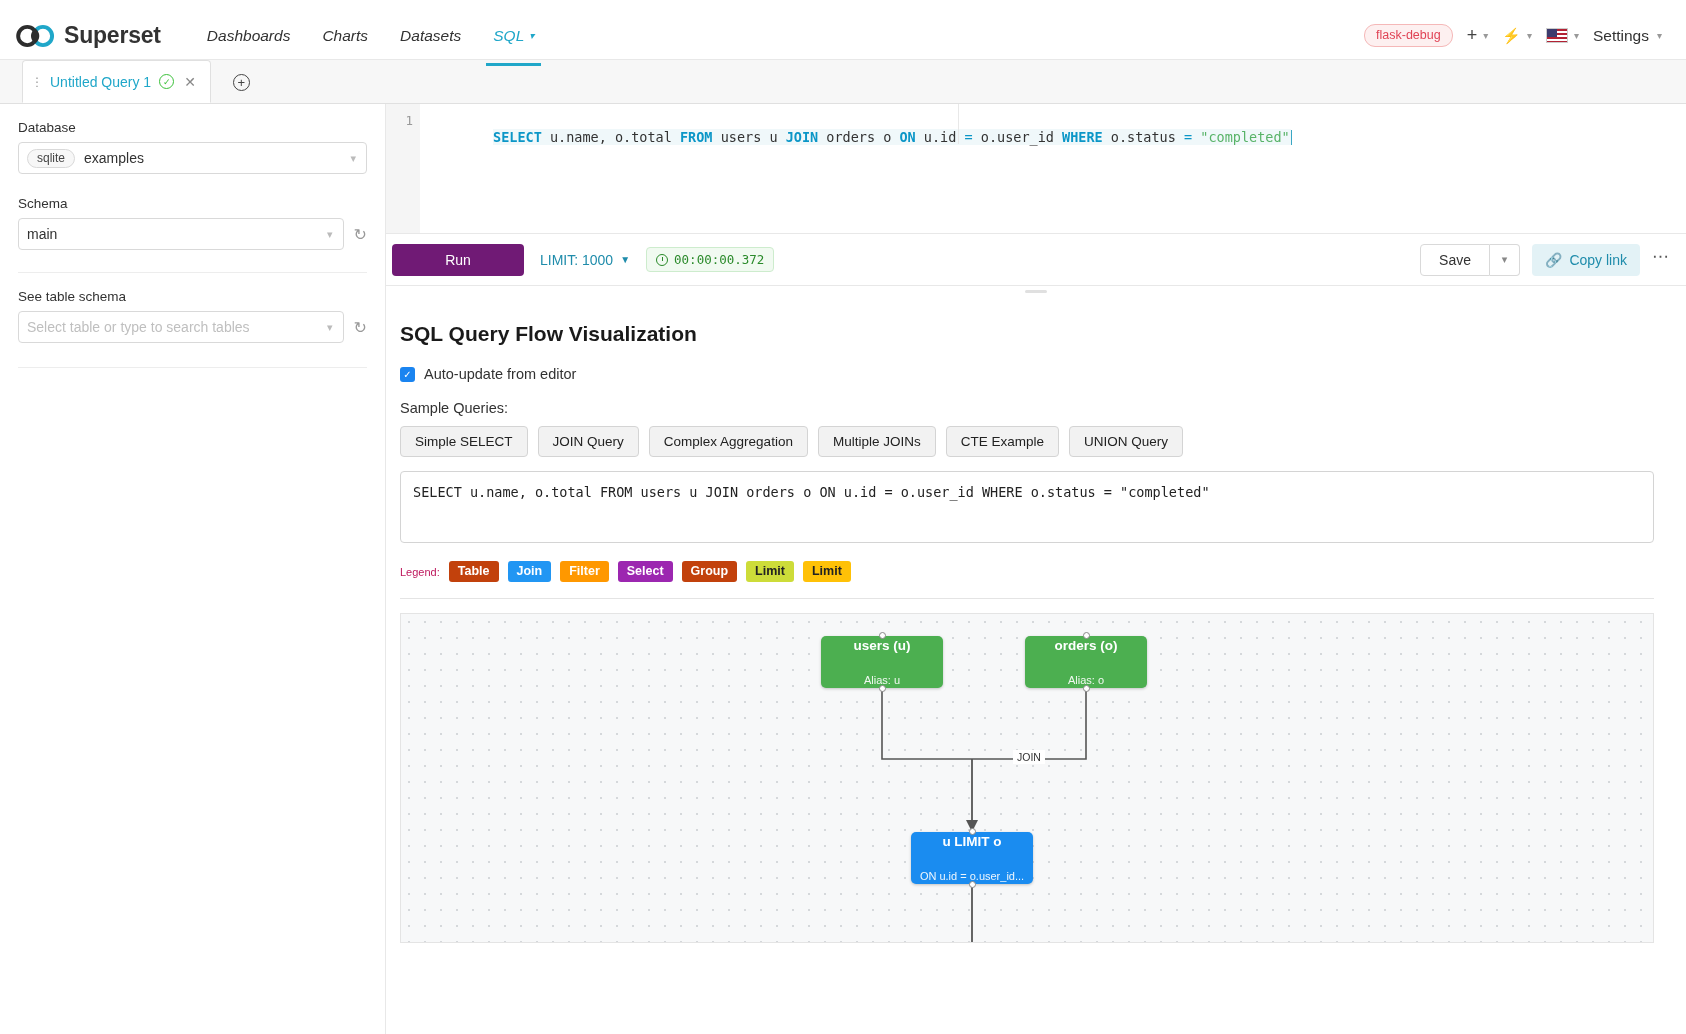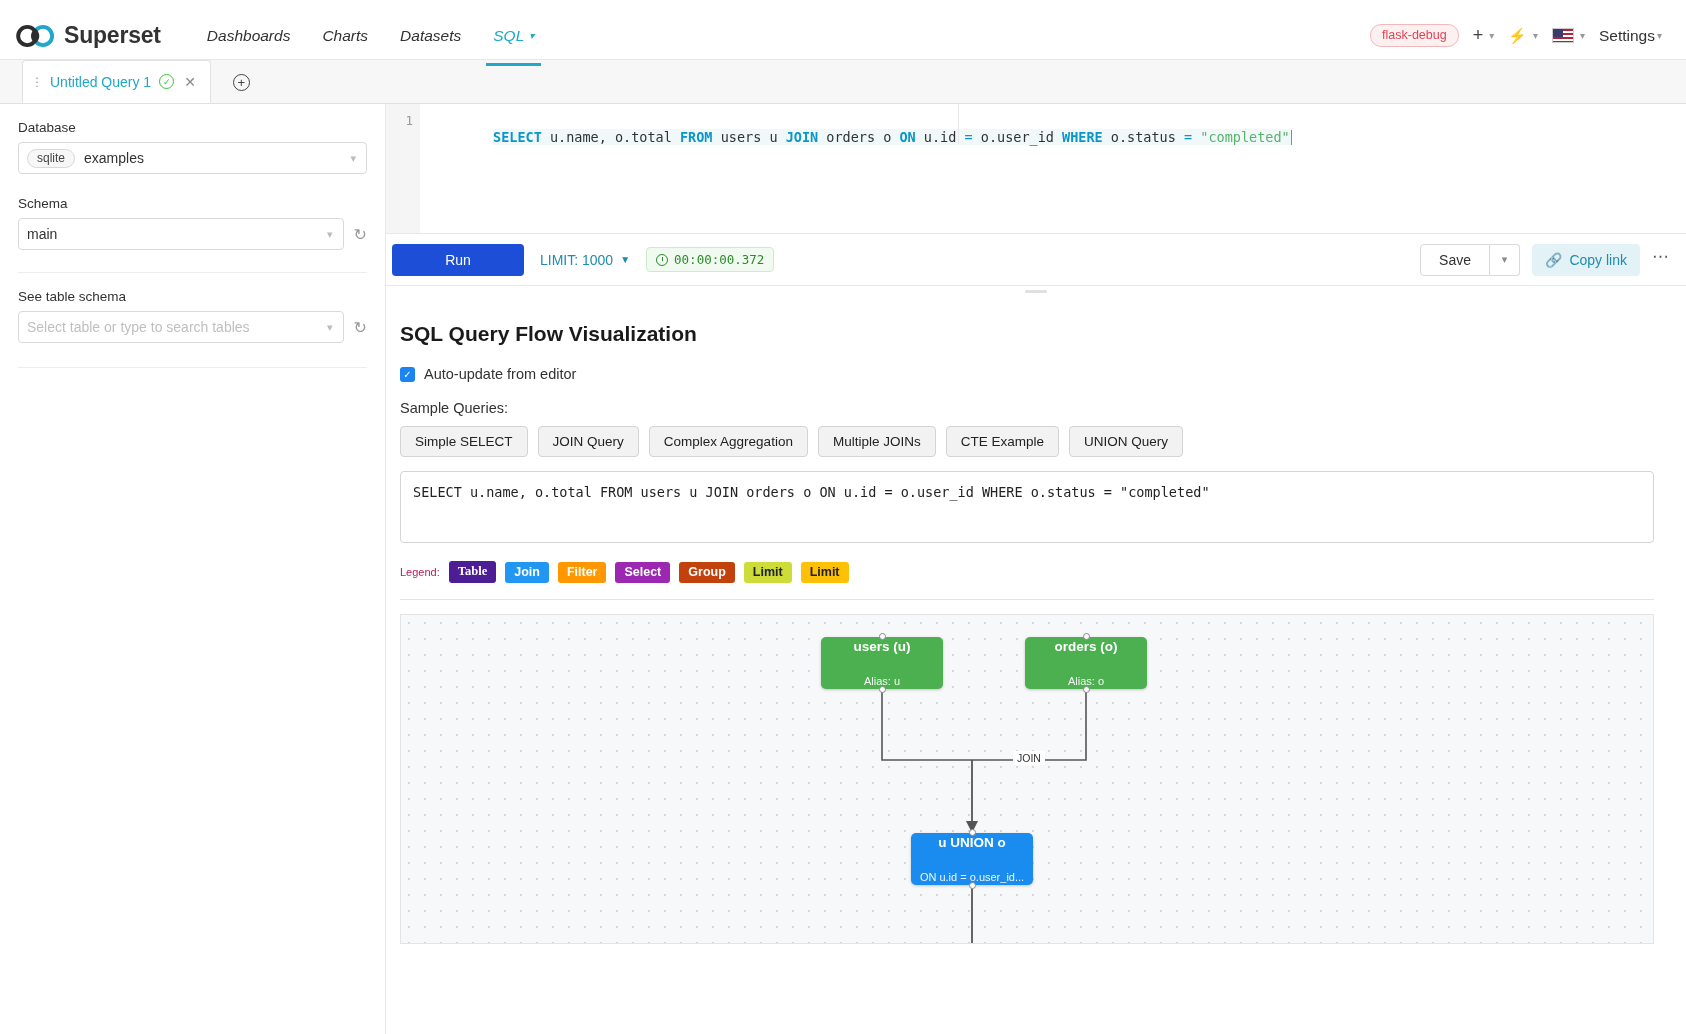--- a/index.html
+++ b/index.html
@@ -40,21 +40,21 @@
   .nav-right { margin-left: auto; display: flex; align-items: center; gap: 14px; }
   .debug-badge {
     border: 1px solid #f5b8b8; background: #fdf0f0; color: #e04355;
     border-radius: 11px; font-size: 12.5px; padding: 3px 11px 4px;
   }
   .icon-btn { display: flex; align-items: center; gap: 6px; cursor: pointer; font-size: 18px; color: #444; }
   .flag { width: 22px; height: 15px; display: inline-block; position: relative; overflow: hidden; border: 1px solid #ccc; }
   .flag .stripes { position:absolute; inset:0;
      background: repeating-linear-gradient(to bottom,#b22234 0 2px,#fff 2px 4px); }
   .flag .canton { position:absolute; left:0; top:0; width: 10px; height: 8px; background:#3c3b6e; }
-  .settings-link { font-size: 15.5px; color: #323232; display:flex; align-items:center; gap:2px; cursor:pointer; }
+  .settings-link { font-size: 15.5px; color: #323232; display:flex; align-items:center; gap:8px; cursor:pointer; }
 
   
   .tabbar {
     height: 44px; background: #f7f7f7;
     border-bottom: 1px solid #e0e0e0;
     display: flex; align-items: flex-end; padding-left: 22px;
   }
   .qtab {
     height: 43px; background: #fff;
     border: 1px solid #e0e0e0; border-bottom: 1px solid #fff;
@@ -121,21 +121,21 @@
   .s { color: #58b368; }
   .op { color: #0b96c7; }
   .caret-bar { display:inline-block; width:1px; height:15px; background:#3aa7c4; vertical-align:-3px; }
   .ed-col-sep { position:absolute; top:0; left: 572px; width:1px; height:40px; background:#e8e8e8; }
 
   .toolbar {
     height: 52px; display: flex; align-items: center; padding: 0 16px 0 6px;
     border-bottom: 1px solid #e8e8e8; background: #fff; gap: 16px;
   }
   .run-btn {
-    width: 132px; height: 32px; background: #1d4ed8; color: #fff;
+    width: 132px; height: 32px; background: #701a75; color: #fff;
     border: none; border-radius: 4px; font-size: 14px; cursor: pointer;
     font-family: "Liberation Sans", sans-serif;
   }
   .limit { font-size: 14px; color: #1f8cab; display: flex; align-items: center; gap: 7px; cursor: pointer; }
   .limit .dn { font-size: 10px; }
   .timer {
     border: 1px solid #cdeccd; background: #f1faf1; color: #2a8a2a;
     border-radius: 4px; font-size: 12.5px; padding: 4px 9px;
     font-family: "DejaVu Sans Mono", monospace; display: flex; align-items: center; gap: 6px;
   }
@@ -381,21 +381,21 @@
           <button class="samp-btn">Complex Aggregation</button>
           <button class="samp-btn">Multiple JOINs</button>
           <button class="samp-btn">CTE Example</button>
           <button class="samp-btn">UNION Query</button>
         </div>
 
         <textarea class="sqlbox" style="">SELECT u.name, o.total FROM users u JOIN orders o ON u.id = o.user_id WHERE o.status = "completed"</textarea>
 
         <div class="legend-row">
           <span class="legend-label">Legend:</span>
-          <span class="lg" style="background: #4c1d95; color: rgb(255, 255, 255); font-family: Liberation Serif, serif;">Table</span>
+          <span class="lg" style="background: #c2410c; color: rgb(255, 255, 255);">Table</span>
           <span class="lg" style="background: rgb(33, 150, 243); color: rgb(255, 255, 255);">Join</span>
           <span class="lg" style="background: rgb(255, 152, 0); color: rgb(255, 255, 255);">Filter</span>
           <span class="lg" style="background: rgb(156, 39, 176); color: rgb(255, 255, 255);">Select</span>
           <span class="lg" style="background: #c2410c; color: rgb(255, 255, 255);">Group</span>
           <span class="lg" style="background: rgb(205, 220, 57); color: rgb(34, 34, 34);">Limit</span>
           <span class="lg" style="background: rgb(255, 193, 7); color: rgb(34, 34, 34);">Limit</span>
         </div>
         <div class="hr2"></div>
 
         <div class="canvas">
@@ -418,21 +418,21 @@
             <span class="port top"></span>
             <span class="n-title">orders (o)</span>
             <span class="n-sub">Alias: o</span>
             <span class="port bot"></span>
           </div>
 
           <div class="edge-label" style="left:612px; top:136px;">JOIN</div>
 
           <div class="node" style="left:510px; top:218px; width:122px; height:52px; background:#1a8cf0;">
             <span class="port top"></span>
-            <span class="n-title">u UNION o</span>
+            <span class="n-title">u LIMIT o</span>
             <span class="n-sub">ON u.id = o.user_id...</span>
             <span class="port bot"></span>
           </div>
         </div>
       </div>
     </div>
   </div>
 </div>
 
 </body></html>

